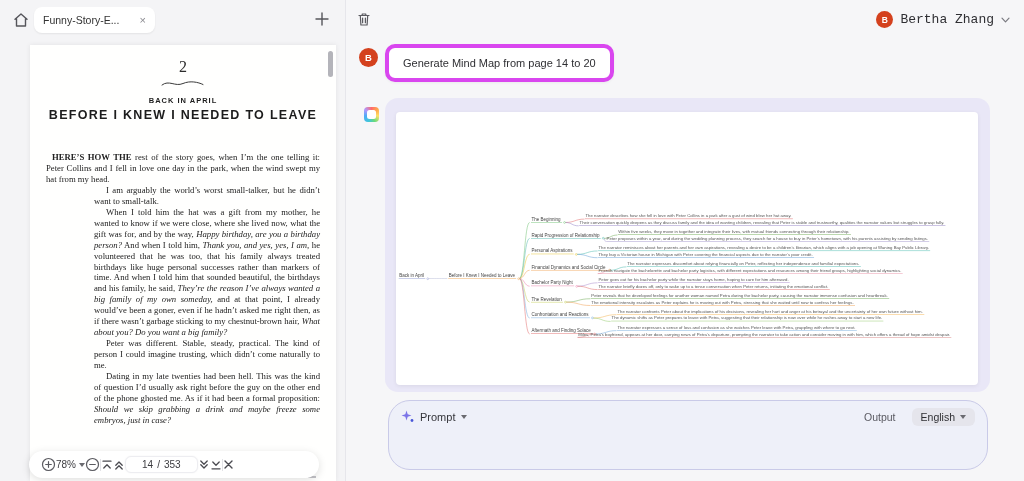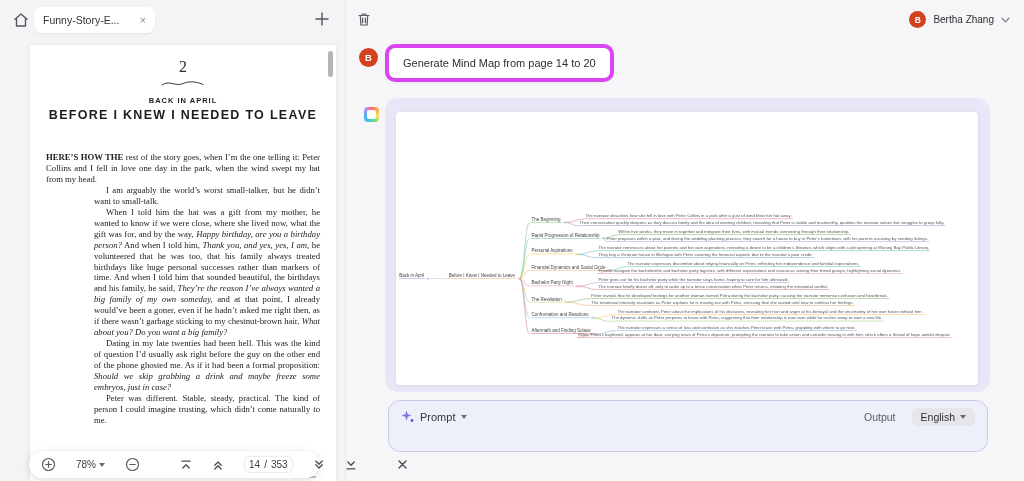--- a/index.html
+++ b/index.html
@@ -17,54 +17,54 @@
 
   .pdf-page{position:absolute;left:30px;top:45px;width:306px;height:436px;background:#fffffe;box-shadow:0 0 5px rgba(0,0,0,.08);}
   .pdf-scroll-thumb{position:absolute;right:3px;top:6px;width:5px;height:26px;background:#b4b4ba;border-radius:3px;}
   .chapter-num{margin-top:13px;text-align:center;font-family:"Liberation Serif",serif;font-size:16px;color:#2c2c2c;}
   .squiggle{display:block;margin:3px auto 0;}
   .chapter-kicker{margin-top:8px;text-align:center;font-size:7.5px;font-weight:700;letter-spacing:1px;color:#1d1d1d;}
   .chapter-title{margin-top:3px;text-align:center;font-size:12.5px;font-weight:700;letter-spacing:1.3px;color:#1d1d1d;}
   .pdf-body{margin:30px 16px 0 16px;font-family:"Liberation Serif",serif;font-size:8.7px;line-height:1.26;color:#222;text-align:justify;}
   .pdf-body p{margin:0;}
   .pdf-body p + p{text-indent:12px;margin-left:48px;}
-  .lead{font-weight:700;}
+  .lead{font-weight:700;margin-left:6px;}
   .it{font-style:italic;}
   .page-dashes{position:absolute;left:44px;top:476px;width:272px;height:2px;background:repeating-linear-gradient(90deg,#c3c3c8 0 8px,transparent 8px 12px);}
 
-  .pdf-toolbar{position:absolute;left:29px;top:451px;width:290px;height:27px;background:#fff;border-radius:14px;box-shadow:0 2px 8px rgba(0,0,0,.13);display:flex;align-items:center;padding:0 12px;gap:20px;z-index:5;}
+  .pdf-toolbar{position:absolute;left:29px;top:451px;width:290px;height:27px;background:#fff;border-radius:14px;box-shadow:0 2px 8px rgba(0,0,0,.13);display:flex;align-items:center;padding:0 12px;gap:0;z-index:5;}
   .tb-ic{display:flex;align-items:center;justify-content:center;cursor:pointer;}
   .tb-zoom{font-size:10px;color:#3c3c40;display:flex;align-items:center;gap:3px;cursor:pointer;}
   .caret{width:0;height:0;border-left:3px solid transparent;border-right:3px solid transparent;border-top:4px solid #6a6a70;}
   .tb-div{width:1px;height:12px;background:#e2e2e6;}
-  .tb-page{background:#fff;border:1px solid #ededf1;box-shadow:0 0 2px rgba(0,0,0,.05);border-radius:6px;padding:2px 4px;font-size:10px;color:#3c3c40;display:flex;gap:4px;}
+  .tb-page{background:#fff;border:1px solid #ededf1;box-shadow:0 0 2px rgba(0,0,0,.05);border-radius:6px;padding:2px 16px;font-size:10px;color:#3c3c40;display:flex;gap:4px;}
 
   
   .chat-header{position:absolute;left:347px;top:0;right:0;height:40px;}
   .trash-btn{position:absolute;left:9px;top:11px;width:18px;height:18px;cursor:pointer;}
   .user-chip{position:absolute;right:14px;top:11px;display:flex;align-items:center;gap:7px;cursor:pointer;}
   .avatar{width:17px;height:17px;border-radius:50%;background:#d4411e;color:#fff;font-size:8.5px;font-weight:700;display:flex;align-items:center;justify-content:center;}
-  .user-name{font-size:10px;color:#2f2f33;}
+  .user-name{font-size:13px;color:#2f2f33;font-family:Liberation Mono, monospace;}
 
   .msg-row{position:absolute;left:347px;top:44px;right:0;}
   .msg-avatar{position:absolute;left:12px;top:4px;width:19px;height:19px;border-radius:50%;background:#d4411e;color:#fff;font-size:9.5px;font-weight:700;display:flex;align-items:center;justify-content:center;}
   .msg-bubble{position:absolute;left:38px;top:0;background:#fff;border:4px solid #d946ef;border-radius:10px;box-shadow:0 1px 3px rgba(0,0,0,.05);padding:9px 14px;font-size:11px;color:#2f2f33;white-space:nowrap;}
 
   .ai-icon{position:absolute;left:364px;top:107px;width:15px;height:15px;border-radius:4px;background:conic-gradient(#ff6b6b,#ffa94d,#ffe066,#69db7c,#40c4dd,#4dabf7,#b197fc,#ff6b6b);}
   .ai-icon::after{content:"";position:absolute;inset:3.2px;background:#fff;border-radius:2.5px;}
 
   .mm-container{position:absolute;left:385px;top:98px;width:605px;height:294px;background:#e9e7f7;border-radius:13px;}
   .mm-imagebox{position:absolute;left:11px;top:14px;width:582px;height:273px;background:#fff;border-radius:4px;box-shadow:0 1px 4px rgba(0,0,0,.07);overflow:hidden;cursor:pointer;}
   .mm-canvas{position:absolute;left:0;top:0;width:1293px;height:607px;transform:scale(0.45);transform-origin:0 0;}
   #mm-svg{position:absolute;left:0;top:0;}
   .mm-node{position:absolute;white-space:nowrap;font-size:9.5px;line-height:13px;height:14px;border-bottom:1.2px solid #999;padding:0 3px 0 1px;color:#555;}
   .mm-root,.mm-center,.mm-branch-label{font-size:10px;color:#444;}
   .mm-dot{position:absolute;right:-8px;bottom:-3.5px;width:5px;height:5px;background:#fff;border:1.2px solid #999;border-radius:50%;border-color:inherit;}
 
-  .chat-input-box{position:absolute;left:388px;top:400px;width:600px;height:52px;background:#eef0f9;border:1px solid #c9cae8;border-radius:12px;}
+  .chat-input-box{position:absolute;left:388px;top:400px;width:600px;height:70px;background:#eef0f9;border:1px solid #c9cae8;border-radius:22px;}
   .prompt-row{position:absolute;left:0;top:0;right:0;height:31px;display:flex;align-items:center;padding:0 12px;gap:6px;}
   .prompt-label{font-size:11px;font-weight:500;color:#34343a;}
   .spacer{flex:1;}
   .output-label{font-size:10.5px;color:#5a5a62;margin-right:10px;}
   .lang-pill{background:#e5e5ec;border-radius:6px;padding:3px 9px;font-size:10.5px;color:#2f2f33;display:flex;align-items:center;gap:5px;cursor:pointer;}
   .input-row{position:absolute;left:8px;right:8px;top:31px;height:33px;background:#fff;border-radius:8px;display:flex;align-items:center;padding:0 6px 0 10px;gap:9px;}
   .ask-input{flex:1;border:none;outline:none;font-size:11px;color:#333;font-family:"Liberation Sans",sans-serif;background:transparent;}
   .ask-input::placeholder{color:#b9b9c1;}
   .input-hint{font-size:10px;color:#c6c6cd;white-space:nowrap;}
   .send-btn{width:29px;height:25px;border-radius:6px;background:#e8e9f1;display:flex;align-items:center;justify-content:center;cursor:pointer;}
@@ -96,22 +96,22 @@
       <div class="chapter-num">2</div>
       <svg class="squiggle" width="46" height="9" viewBox="0 0 46 9">
           <path d="M2 6 C9 0.5 15 8 23 4.5 C30 1.5 38 3 43 5.5" fill="none" stroke="#3a3a3a" stroke-width="1" stroke-linecap="round"></path>
         </svg>
       <div class="chapter-kicker">BACK IN APRIL</div>
       <div class="chapter-title">BEFORE I KNEW I NEEDED TO LEAVE</div>
       <div class="pdf-body">
           <p><span class="lead">HERE’S HOW THE</span><span> rest of the story goes, when I’m the one telling it: Peter Collins and I fell in love one day in the park, when the wind swept my hat from my head.</span></p>
           <p><span>I am arguably the world’s worst small-talker, but he didn’t want to small-talk.</span></p>
           <p><span>When I told him the hat was a gift from my mother, he wanted to know if we were close, where she lived now, what the gift was for, and by the way, </span><span class="it">Happy birthday, are you a birthday person?</span><span> And when I told him, </span><span class="it">Thank you, and yes, yes, I am,</span><span> he volunteered that he was too, that his family always treated birthdays like huge personal successes rather than markers of time. And when I told him that sounded beautiful, the birthdays and his family, he said, </span><span class="it">They’re the reason I’ve always wanted a big family of my own someday,</span><span> and at that point, I already would’ve been a goner, even if he hadn’t asked me right then, as if there wasn’t garbage sticking to my chestnut-brown hair, </span><span class="it">What about you? Do you want a big family?</span></p>
+          <p><span>Peter was different. Stable, steady, practical. The kind of person I could imagine trusting, which didn’t come naturally to me.</span></p>
           <p><span>Dating in my late twenties had been hell. This was the kind of question I’d usually ask right before the guy on the other end of the phone ghosted me. As if it had been a formal proposition: </span><span class="it">Should we skip grabbing a drink and maybe freeze some embryos, just in case?</span></p>
-          <p><span>Peter was different. Stable, steady, practical. The kind of person I could imagine trusting, which didn’t come naturally to me.</span></p>
         </div>
       <div class="pdf-scroll-thumb"></div>
     </div>
 
     <div class="page-dashes"></div>
 
     <div class="pdf-toolbar">
       <span class="tb-ic">
         <svg width="15" height="15" viewBox="0 0 15 15">
             <circle cx="7.5" cy="7.5" r="6" fill="none" stroke="#5a5a60" stroke-width="1.2"></circle>

